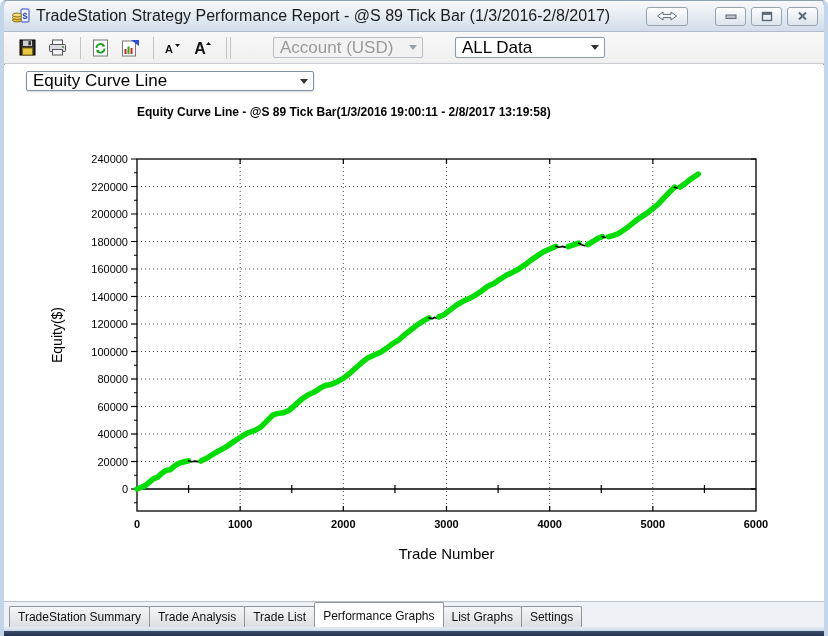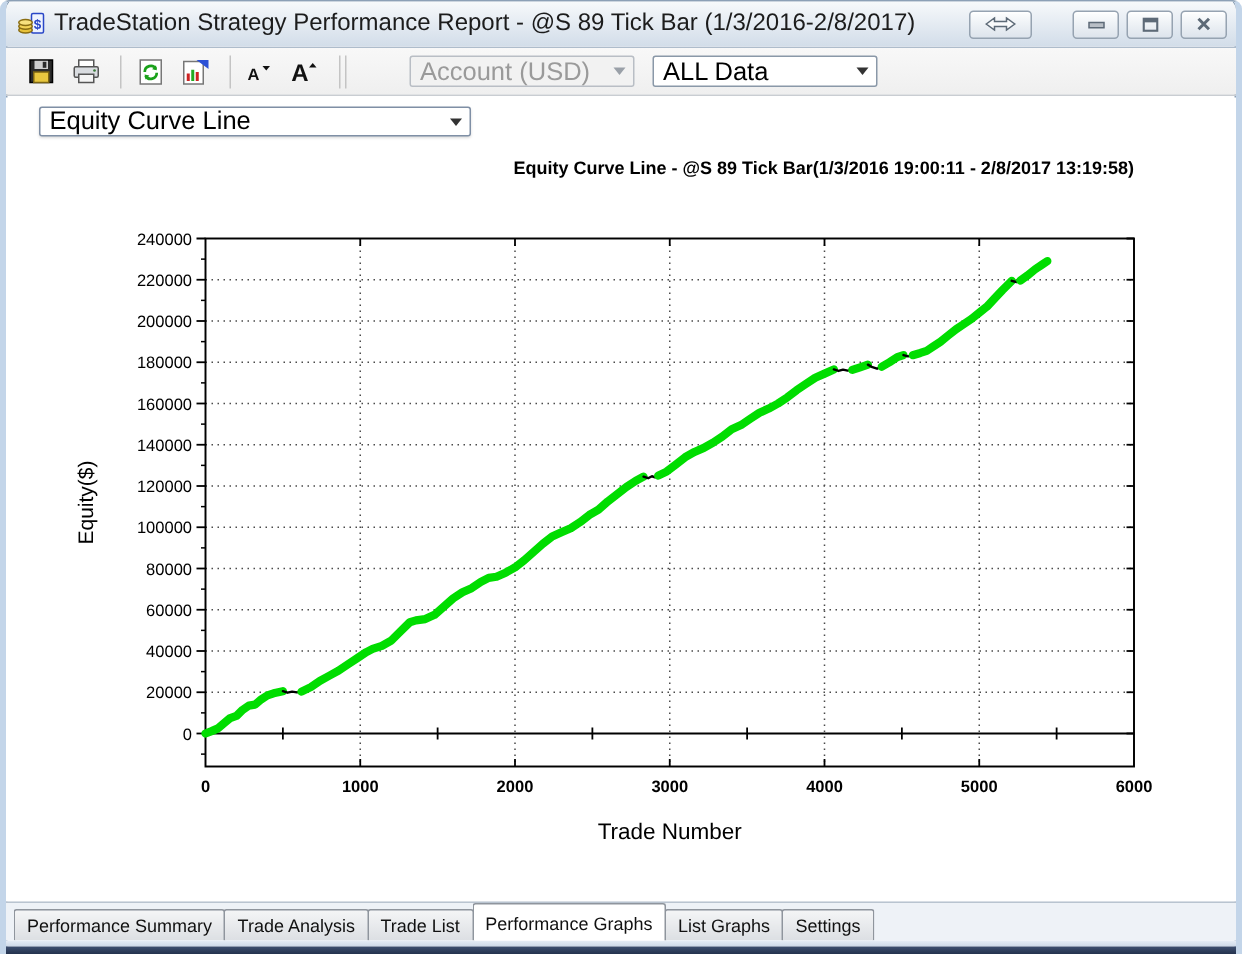--- a/index.html
+++ b/index.html
@@ -49,27 +49,27 @@
     background: #ffffff; display: flex; align-items: center;
     font-size: 17px; color: #000; padding-left: 6px; position: relative;
   }
   .combo .arrow-box { position: absolute; right: 1px; top: 1px; bottom: 1px; width: 17px;
     display: flex; align-items: center; justify-content: center; }
   .combo .arrow { width: 0; height: 0; border-left: 4px solid transparent;
     border-right: 4px solid transparent; border-top: 5px solid #333; }
   .combo.disabled { background: #f2f2f2; border-color: #b9bec5; color: #9a9a9a; }
   .combo.disabled .arrow { border-top-color: #9aa0a8; }
   .combo.account { width: 150px; margin-left: 36px; }
-  .combo.range { width: 150px; margin-left: 12px; }
+  .combo.range { width: 150px; margin-left: 32px; }
   
   .content { position: absolute; left: 0; top: 64px; width: 828px; height: 536px; background: #fff; }
   .combo.graph { position: absolute; left: 22px; top: 6px; width: 288px; height: 20px;
     border-color: #7f8fa5; box-shadow: 0 1px 2px rgba(0,0,0,.15); }
   .chart-title { position: absolute; left: 133px; top: 40px; width: 619px;
-    text-align: right; font-size: 12px; font-weight: bold; color: #000; }
+    text-align: left; font-size: 12px; font-weight: bold; color: #000; }
   #chart-svg { position: absolute; left: 0; top: 0; }
   
   .tabbar {
     position: absolute; left: 0; top: 600px; width: 828px; height: 26px;
     background: #eef2f7; border-top: 1px solid #b9c4d0;
     display: flex; align-items: flex-end; padding-left: 5px;
   }
   .tab {
     position: relative; height: 21px; margin-right: -1px;
     border: 1px solid #8f959d; border-bottom: none; border-radius: 2px 2px 0 0;
@@ -303,21 +303,21 @@
         <polyline points="574.6,178.1 577.6,179.8 580.7,180.8 583.8,179.5" fill="none" stroke="#000000" stroke-width="1.6" stroke-linecap="round" stroke-linejoin="round"></polyline>
         <polyline points="583.8,179.5 589.0,176.5 594.2,173.1 598.3,171.7" fill="none" stroke="#00dd00" stroke-width="5.5" stroke-linecap="round" stroke-linejoin="round"></polyline>
         <polyline points="598.3,171.7 601.4,172.6 604.5,171.8" fill="none" stroke="#000000" stroke-width="1.6" stroke-linecap="round" stroke-linejoin="round"></polyline>
         <polyline points="604.5,171.8 609.6,170.3 613.8,168.9 617.9,166.2 623.0,162.8 628.2,158.6 633.4,154.5 638.5,151.1 643.7,147.6 648.8,143.5 654.0,139.4 659.1,133.9 664.3,128.4 670.5,122.2" fill="none" stroke="#00dd00" stroke-width="5.5" stroke-linecap="round" stroke-linejoin="round"></polyline>
         <polyline points="670.5,122.2 673.6,123.0 676.2,122.1" fill="none" stroke="#000000" stroke-width="1.6" stroke-linecap="round" stroke-linejoin="round"></polyline>
         <polyline points="676.2,122.1 680.8,118.8 686.0,114.6 691.1,111.2 694.2,109.1" fill="none" stroke="#00dd00" stroke-width="5.5" stroke-linecap="round" stroke-linejoin="round"></polyline>
       </svg>
   </div>
 
   <div class="tabbar">
-    <div class="tab">Performance Summary</div>
+    <div class="tab">TradeStation Summary</div>
     <div class="tab">Trade Analysis</div>
     <div class="tab">Trade List</div>
     <div class="tab active">Performance Graphs</div>
     <div class="tab">List Graphs</div>
     <div class="tab">Settings</div>
   </div>
   <div class="bottom-strip"></div>
   <div class="bottom-border"></div>
 </div>
 

